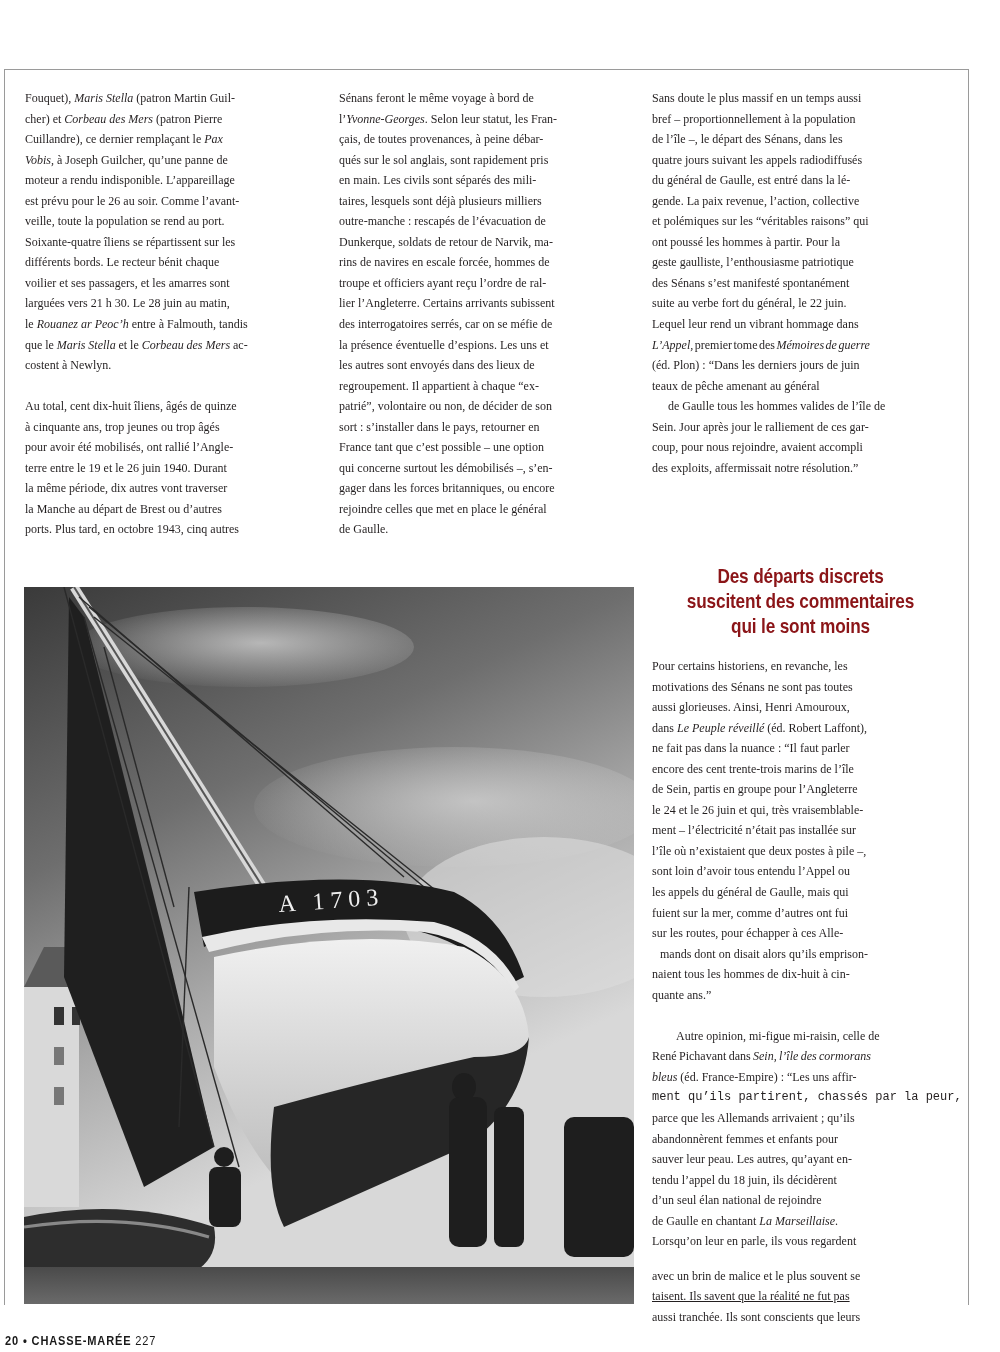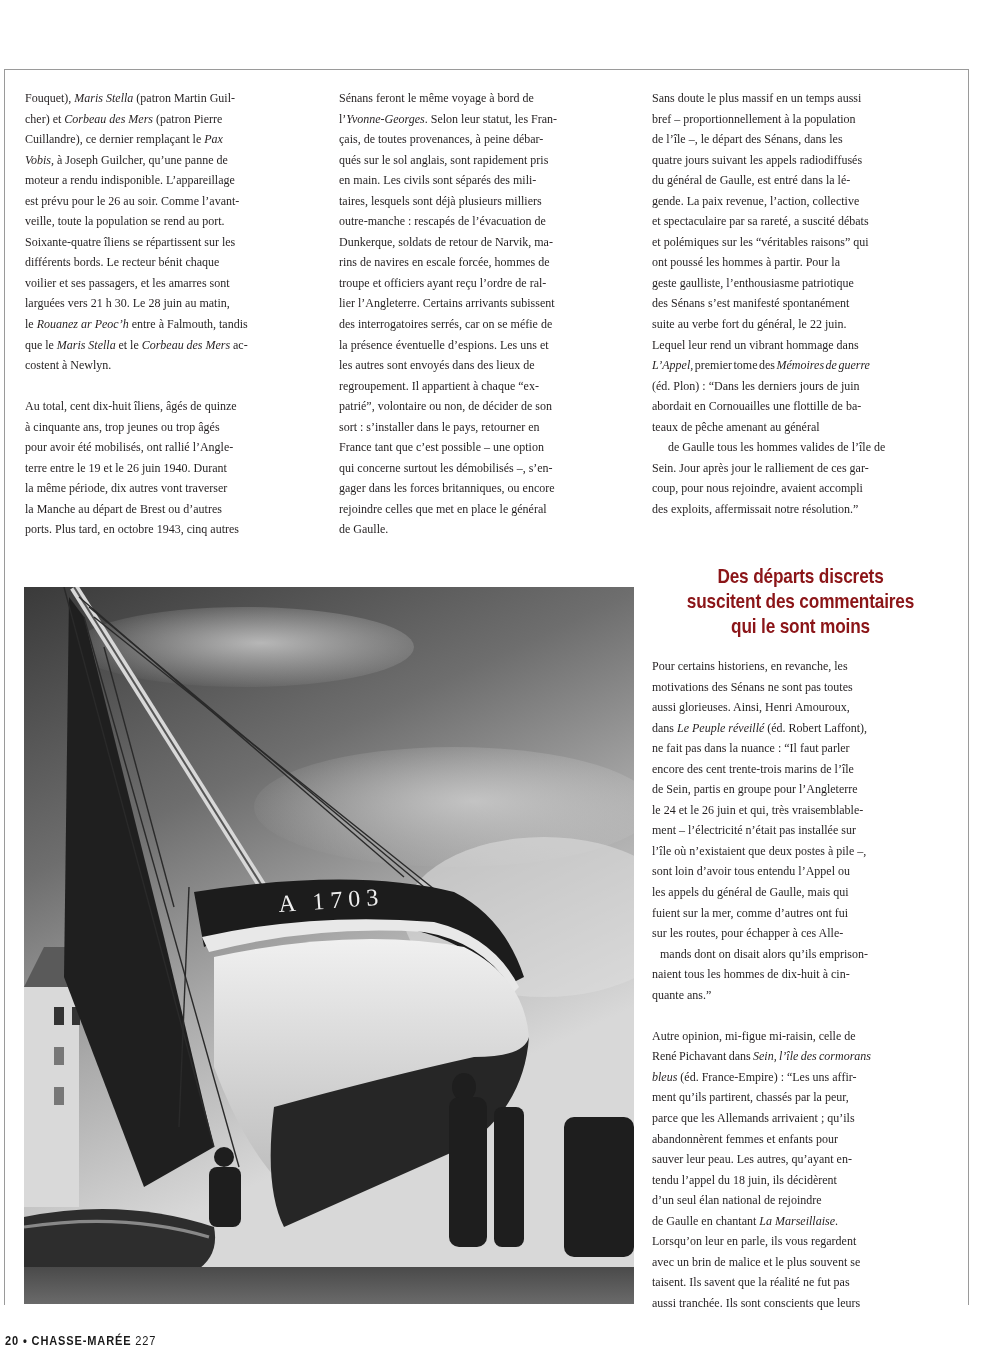--- a/index.html
+++ b/index.html
@@ -89,30 +89,28 @@
 </div>
 
 <div class="col col3">
   <p>
       <span class="line" style="width: 297px; text-align-last: left; word-spacing: 0px;">Sans doute le plus massif en un temps aussi</span>
       <span class="line" style="width: 297px; text-align-last: left; word-spacing: 0px;">bref – proportionnellement à la population</span>
       <span class="line" style="width: 297px; text-align-last: left; word-spacing: 0px;">de l’île –, le départ des Sénans, dans les</span>
       <span class="line" style="width: 297px; text-align-last: left; word-spacing: 0px;">quatre jours suivant les appels radiodiffusés</span>
       <span class="line" style="width: 297px; text-align-last: left; word-spacing: 0px;">du général de Gaulle, est entré dans la lé-</span>
       <span class="line" style="width: 297px; text-align-last: left; word-spacing: 0px;">gende. La paix revenue, l’action, collective</span>
-      <span class="line" style="width: 297px; text-align-last: left; word-spacing: 0px;">et spectaculaire par sa rareté, a suscité débats</span>
       <span class="line" style="width: 297px; text-align-last: left; word-spacing: 0px;">et polémiques sur les “véritables raisons” qui</span>
       <span class="line" style="width: 297px; text-align-last: left; word-spacing: 0px;">ont poussé les hommes à partir. Pour la</span>
       <span class="line" style="width: 297px; text-align-last: left; word-spacing: 0px;">geste gaulliste, l’enthousiasme patriotique</span>
       <span class="line" style="width: 297px; text-align-last: left; word-spacing: 0px;">des Sénans s’est manifesté spontanément</span>
       <span class="line" style="width: 297px; text-align-last: left; word-spacing: 0px;">suite au verbe fort du général, le 22 juin.</span>
       <span class="line" style="width: 297px; text-align-last: left; word-spacing: 0px;">Lequel leur rend un vibrant hommage dans</span>
       <span class="line" style="width: 297px; text-align-last: left; word-spacing: -1.5px;"><i>L’Appel,</i> premier tome des <i>Mémoires de guerre</i></span>
       <span class="line" style="width: 297px; text-align-last: left; word-spacing: 0px;">(éd. Plon) : “Dans les derniers jours de juin</span>
-      <span class="line" style="width: 297px; text-align-last: left; word-spacing: 0px;">abordait en Cornouailles une flottille de ba-</span>
       <span class="line" style="width: 297px; text-align-last: left; word-spacing: 0px;">teaux de pêche amenant au général</span>
       <span class="line" style="width: 297px; text-align-last: left; word-spacing: 0px; margin-left: 16px;">de Gaulle tous les hommes valides de l’île de</span>
       <span class="line" style="width: 297px; text-align-last: left; word-spacing: 0px;">Sein. Jour après jour le ralliement de ces gar-</span>
       <span class="line" style="width: 297px; text-align-last: left; word-spacing: 0px;">coup, pour nous rejoindre, avaient accompli</span>
       <span class="line last" style="width: 297px;">des exploits, affermissait notre résolution.”</span>
     </p>
 </div>
 
 <div class="heading">
   <span>Des départs discrets</span>
@@ -134,33 +132,33 @@
       <span class="line" style="width: 297px; text-align-last: left; word-spacing: 0px;">l’île où n’existaient que deux postes à pile –,</span>
       <span class="line" style="width: 297px; text-align-last: left; word-spacing: 0px;">sont loin d’avoir tous entendu l’Appel ou</span>
       <span class="line" style="width: 297px; text-align-last: left; word-spacing: 0px;">les appels du général de Gaulle, mais qui</span>
       <span class="line" style="width: 297px; text-align-last: left; word-spacing: 0px;">fuient sur la mer, comme d’autres ont fui</span>
       <span class="line" style="width: 297px; text-align-last: left; word-spacing: 0px;">sur les routes, pour échapper à ces Alle-</span>
       <span class="line" style="width: 297px; text-align-last: left; word-spacing: 0px; margin-left: 8px;">mands dont on disait alors qu’ils emprison-</span>
       <span class="line" style="width: 297px; text-align-last: left; word-spacing: 0px;">naient tous les hommes de dix-huit à cin-</span>
       <span class="line last" style="width: 297px;">quante ans.”</span>
     </p>
   <p>
-      <span class="line" style="width: 297px; text-align-last: left; word-spacing: 0px;">Autre opinion, mi-figue mi-raisin, celle de</span>
+      <span class="line" style="width: 297px; text-align-last: left; word-spacing: 0px; margin-left: 24px;">Autre opinion, mi-figue mi-raisin, celle de</span>
       <span class="line" style="width: 297px; text-align-last: left; word-spacing: -0.666667px;">René Pichavant dans <i>Sein, l’île des cormorans</i></span>
       <span class="line" style="width: 297px; text-align-last: left; word-spacing: 0px;"><i>bleus</i> (éd. France-Empire) : “Les uns affir-</span>
-      <span class="line" style="width: 297px; text-align-last: left; word-spacing: 0px;">ment qu’ils partirent, chassés par la peur,</span>
+      <span class="line" style="width: 297px; text-align-last: left; word-spacing: 0px; font-family: Liberation Mono, monospace;">ment qu’ils partirent, chassés par la peur,</span>
       <span class="line" style="width: 297px; text-align-last: left; word-spacing: 0px;">parce que les Allemands arrivaient ; qu’ils</span>
       <span class="line" style="width: 297px; text-align-last: left; word-spacing: 0px;">abandonnèrent femmes et enfants pour</span>
       <span class="line" style="width: 297px; text-align-last: left; word-spacing: 0px;">sauver leur peau. Les autres, qu’ayant en-</span>
       <span class="line" style="width: 297px; text-align-last: left; word-spacing: 0px;">tendu l’appel du 18 juin, ils décidèrent</span>
       <span class="line" style="width: 297px; text-align-last: left; word-spacing: 0px;">d’un seul élan national de rejoindre</span>
       <span class="line" style="width: 297px; text-align-last: left; word-spacing: 0px;">de Gaulle en chantant <i>La Marseillaise</i>.</span>
       <span class="line" style="width: 297px; text-align-last: left; word-spacing: 0px;">Lorsqu’on leur en parle, ils vous regardent</span>
-      <span class="line" style="width: 297px; text-align-last: left; word-spacing: 0px;">avec un brin de malice et le plus souvent se</span>
-      <span class="line" style="width: 297px; text-align-last: left; word-spacing: 0px;">taisent. Ils savent que la réalité ne fut pas</span>
+      <span class="line" style="width: 297px; text-align-last: left; word-spacing: 0px; margin-top: 14px;">avec un brin de malice et le plus souvent se</span>
+      <span class="line" style="width: 297px; text-align-last: left; word-spacing: 0px; text-decoration: underline;">taisent. Ils savent que la réalité ne fut pas</span>
       <span class="line last" style="width: 297px;">aussi tranchée. Ils sont conscients que leurs</span>
     </p>
 </div>
 
 <div class="photo" aria-label="Black and white photograph of a fishing sailboat careened on a beach, men working on the hull">
   <svg width="610" height="717" viewBox="0 0 610 717">
     <defs>
       <linearGradient id="sky" x1="0" y1="0" x2="0.4" y2="1">
         <stop offset="0" stop-color="#3a3a3a"></stop>
         <stop offset="0.35" stop-color="#6e6e6e"></stop>

